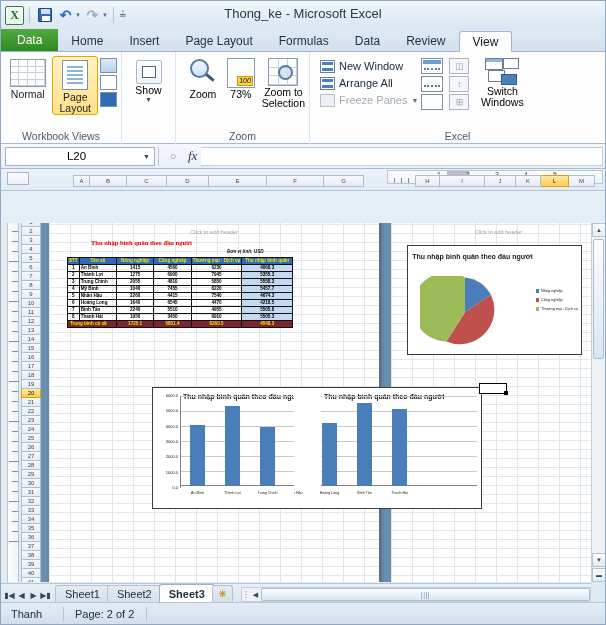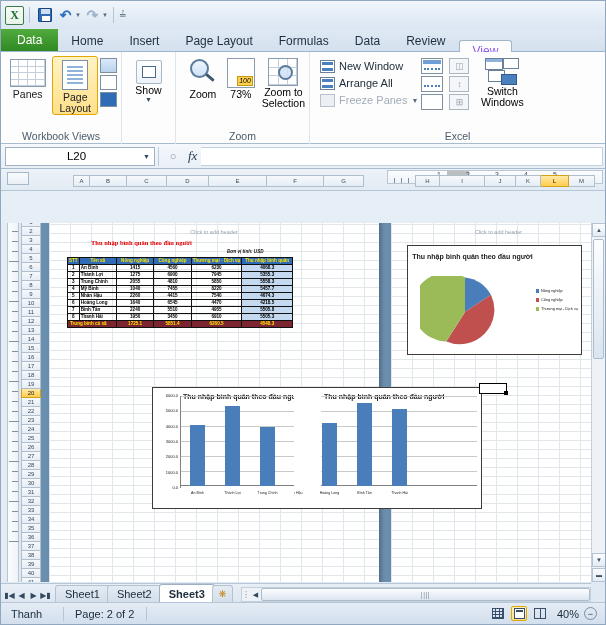--- a/index.html
+++ b/index.html
@@ -72,21 +72,21 @@
   .tab {
     height: 21px; padding: 0 13px; font-size: 12px; color:#1f2f40;
     display:flex; align-items:center; cursor:default;
   }
   .tab.file {
     background: linear-gradient(#52ab3d,#2f8a23);
     color:#fff; height:22px; padding:0 16px; font-weight:normal;
   }
   .tab.active {
     background:#fdfdfd; border:1px solid #9fb5cc; border-bottom:1px solid #fdfdfd;
-    border-radius: 3px 3px 0 0; position:relative; top:10px; color:#8b5cf6;
+    border-radius: 3px 3px 0 0; position:relative; top:1px; color:#0f172a;
   }
 
   
   .ribbon {
     height: 92px; background:#fdfdfd;
     border-bottom:1px solid #a8bccf;
     display:flex; position:relative;
   }
   .rgroup { position:relative; height:92px; padding:2px 4px 0 4px; display:flex; flex-direction:column;}
   .rgroup + .rgroup { border-left:1px solid #dde5ee; }
@@ -300,20 +300,21 @@
           <span class="undo-ico">↶</span>
         </div>
       <span class="tinyarrow">▼</span>
       <div class="qat-btn">
           <span class="redo-ico">↷</span>
         </div>
       <span class="tinyarrow">▼</span>
       <div class="qat-sep"></div>
       <div class="qat-more">≟</div>
     </div>
+    <div class="title-text">Thong_ke - Microsoft Excel</div>
   </div>
 
   <div class="tabbar">
     <div class="tab file">Data</div>
     <div class="tab">Home</div>
     <div class="tab">Insert</div>
     <div class="tab">Page Layout</div>
     <div class="tab">Formulas</div>
     <div class="tab">Data</div>
     <div class="tab">Review</div>
@@ -336,21 +337,21 @@
               <div></div>
             <div></div>
               <div></div>
               <div></div>
               <div></div>
             <div></div>
               <div></div>
               <div></div>
               <div></div>
           </span>
-          <span class="lbl">Panes</span>
+          <span class="lbl">Normal</span>
         </div>
         <div class="bigbtn selected">
           <span class="ico-page">
             <i class="ln" style="top:5px"></i>
               <i class="ln" style="top:9px"></i>
             <i class="ln" style="top:13px"></i>
               <i class="ln" style="top:17px"></i>
             <i class="ln" style="top:21px"></i>
           </span>
           <span class="lbl">Page Layout</span>
@@ -826,37 +827,14 @@
     <div class="hs-thumb">
         <span class="grip">||||</span>
       </div>
   </div>
 
   <div class="statusbar">
     <div class="st-ready">Thanh</div>
     <div class="st-sep"></div>
     <div class="st-page">Page: 2 of 2</div>
     <div class="st-sep" style="margin-left:12px"></div>
-    <div class="st-right">
-      <div class="viewbtn">
-        <span class="vb-normal">
-            <div></div>
-            <div></div>
-            <div></div>
-            <div></div>
-            <div></div>
-            <div></div>
-            <div></div>
-            <div></div>
-            <div></div>
-          </span>
-      </div>
-      <div class="viewbtn on">
-        <span class="vb-pl"></span>
-      </div>
-      <div class="viewbtn">
-        <span class="vb-pb"></span>
-      </div>
-      <div class="zoomval">40%</div>
-      <div class="zoom-minus">−</div>
-    </div>
   </div>
 </div>
 
 </body></html>

